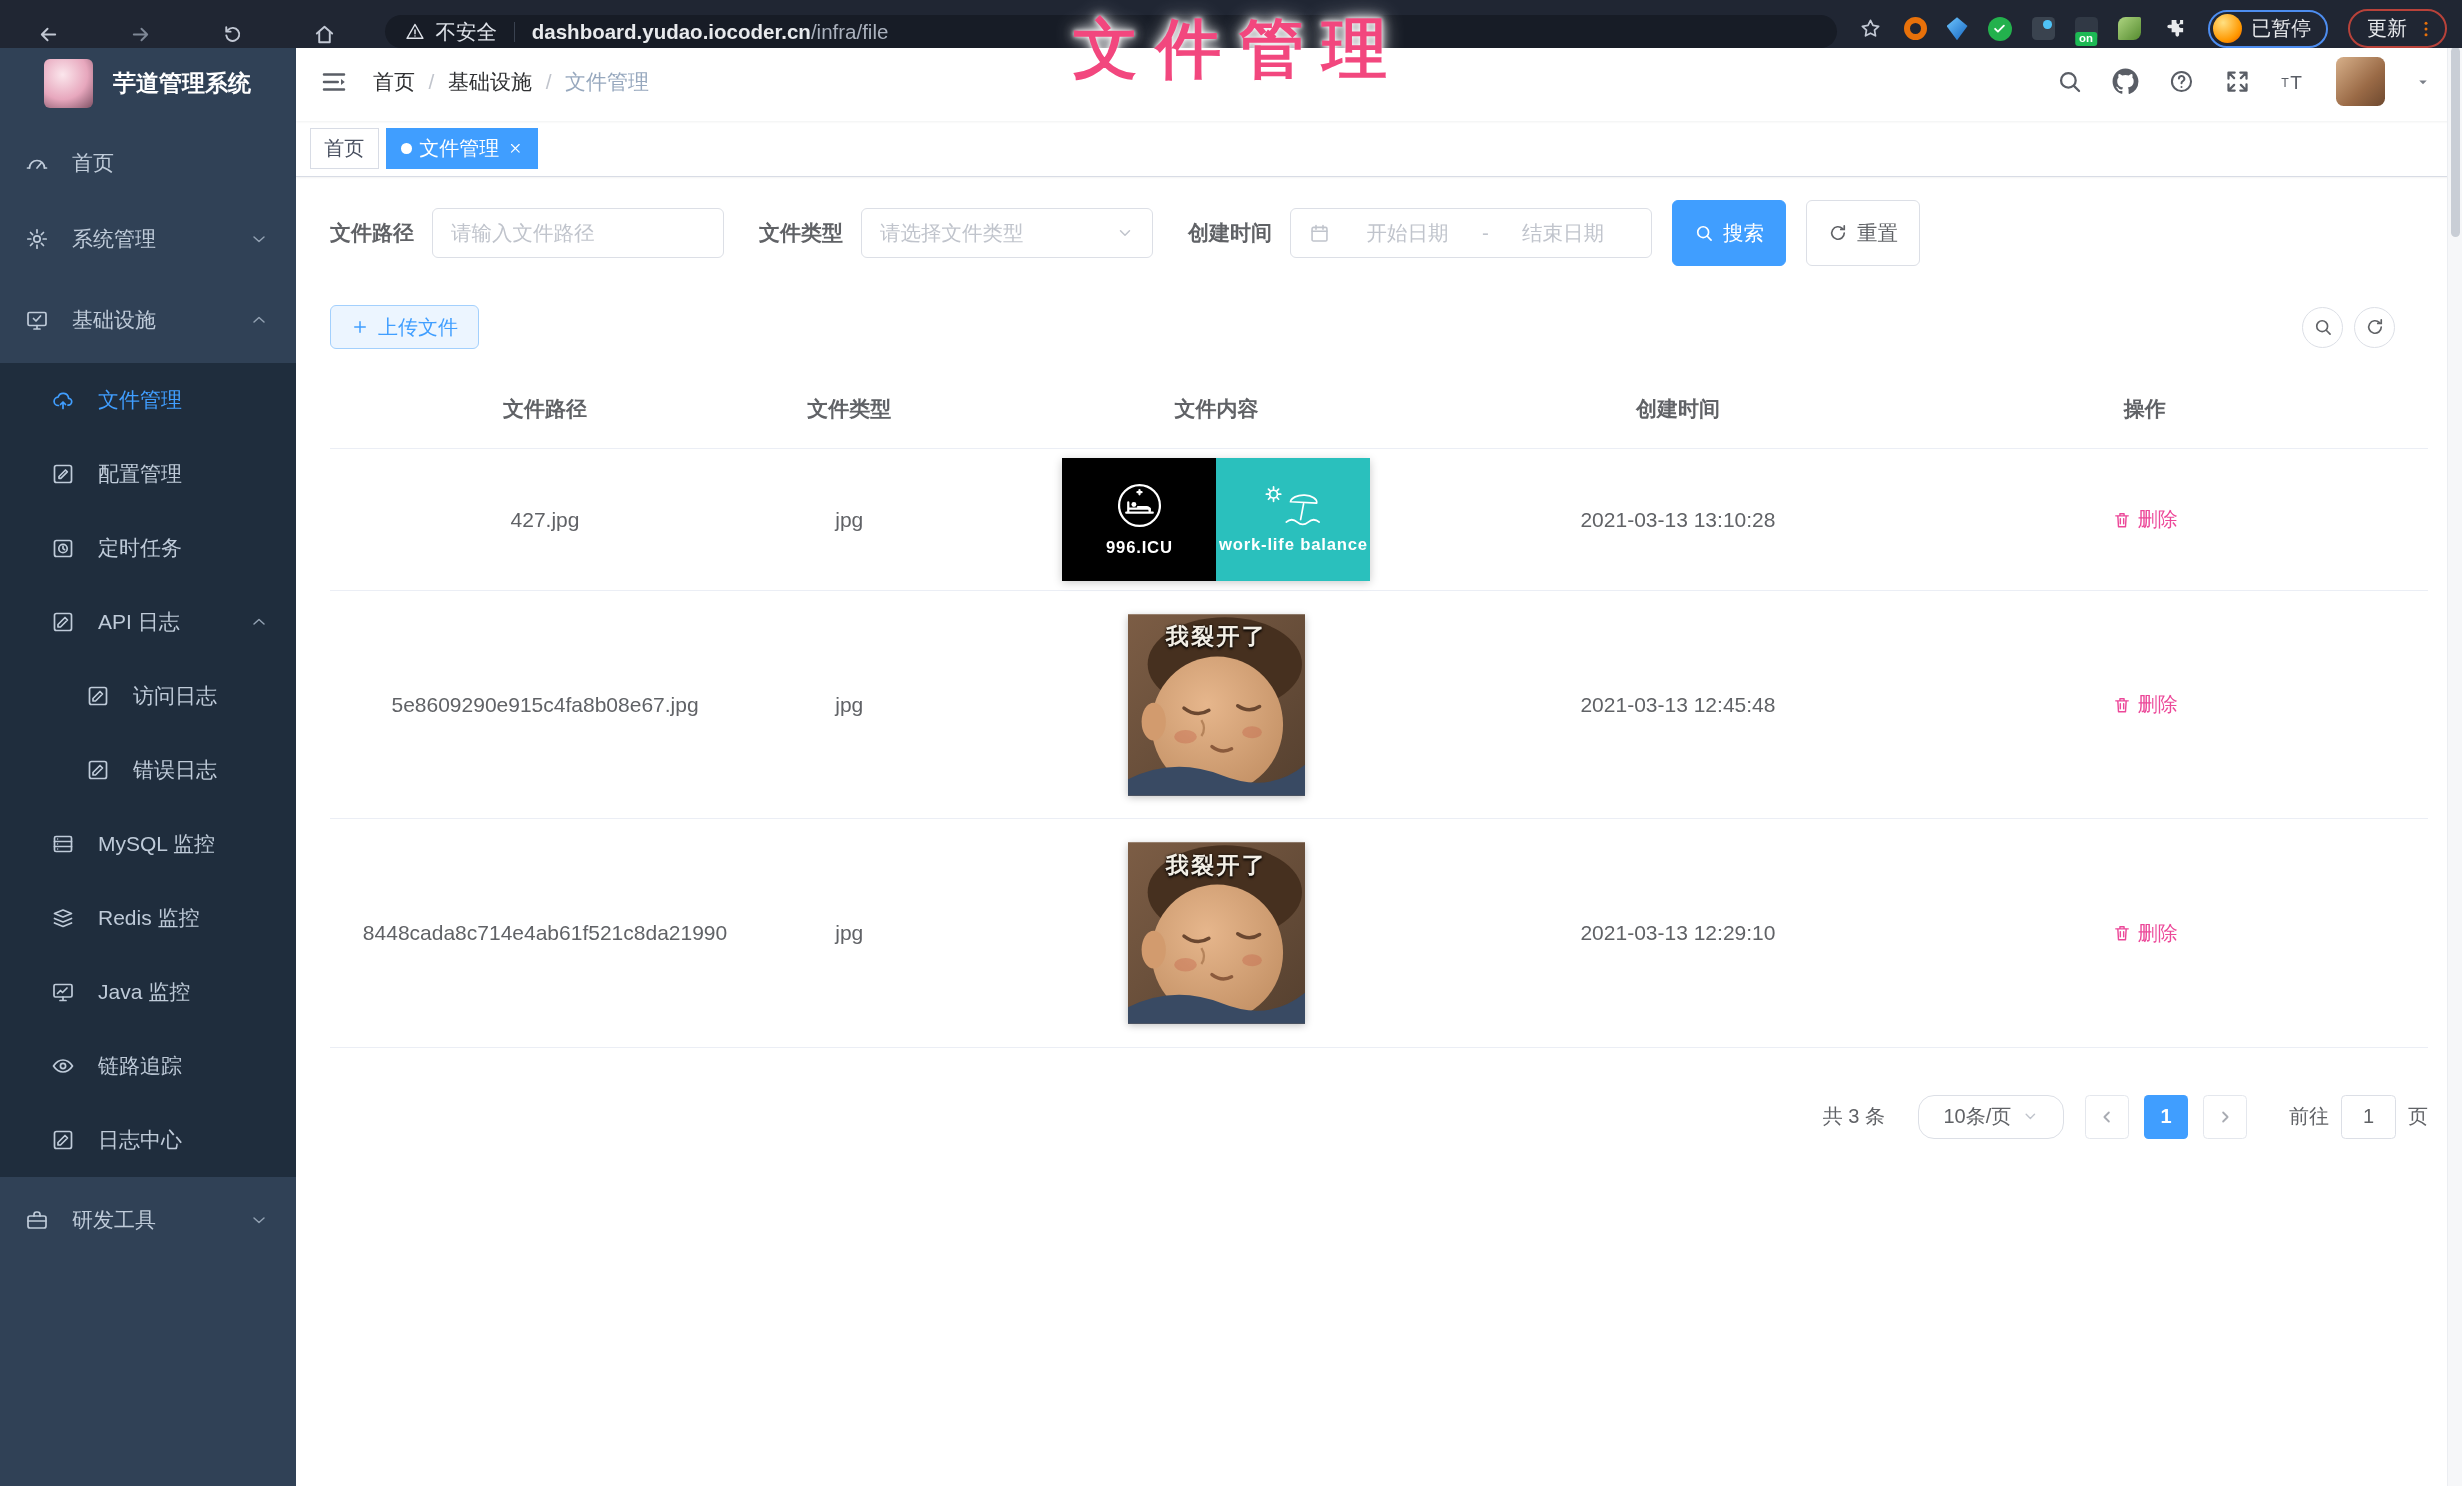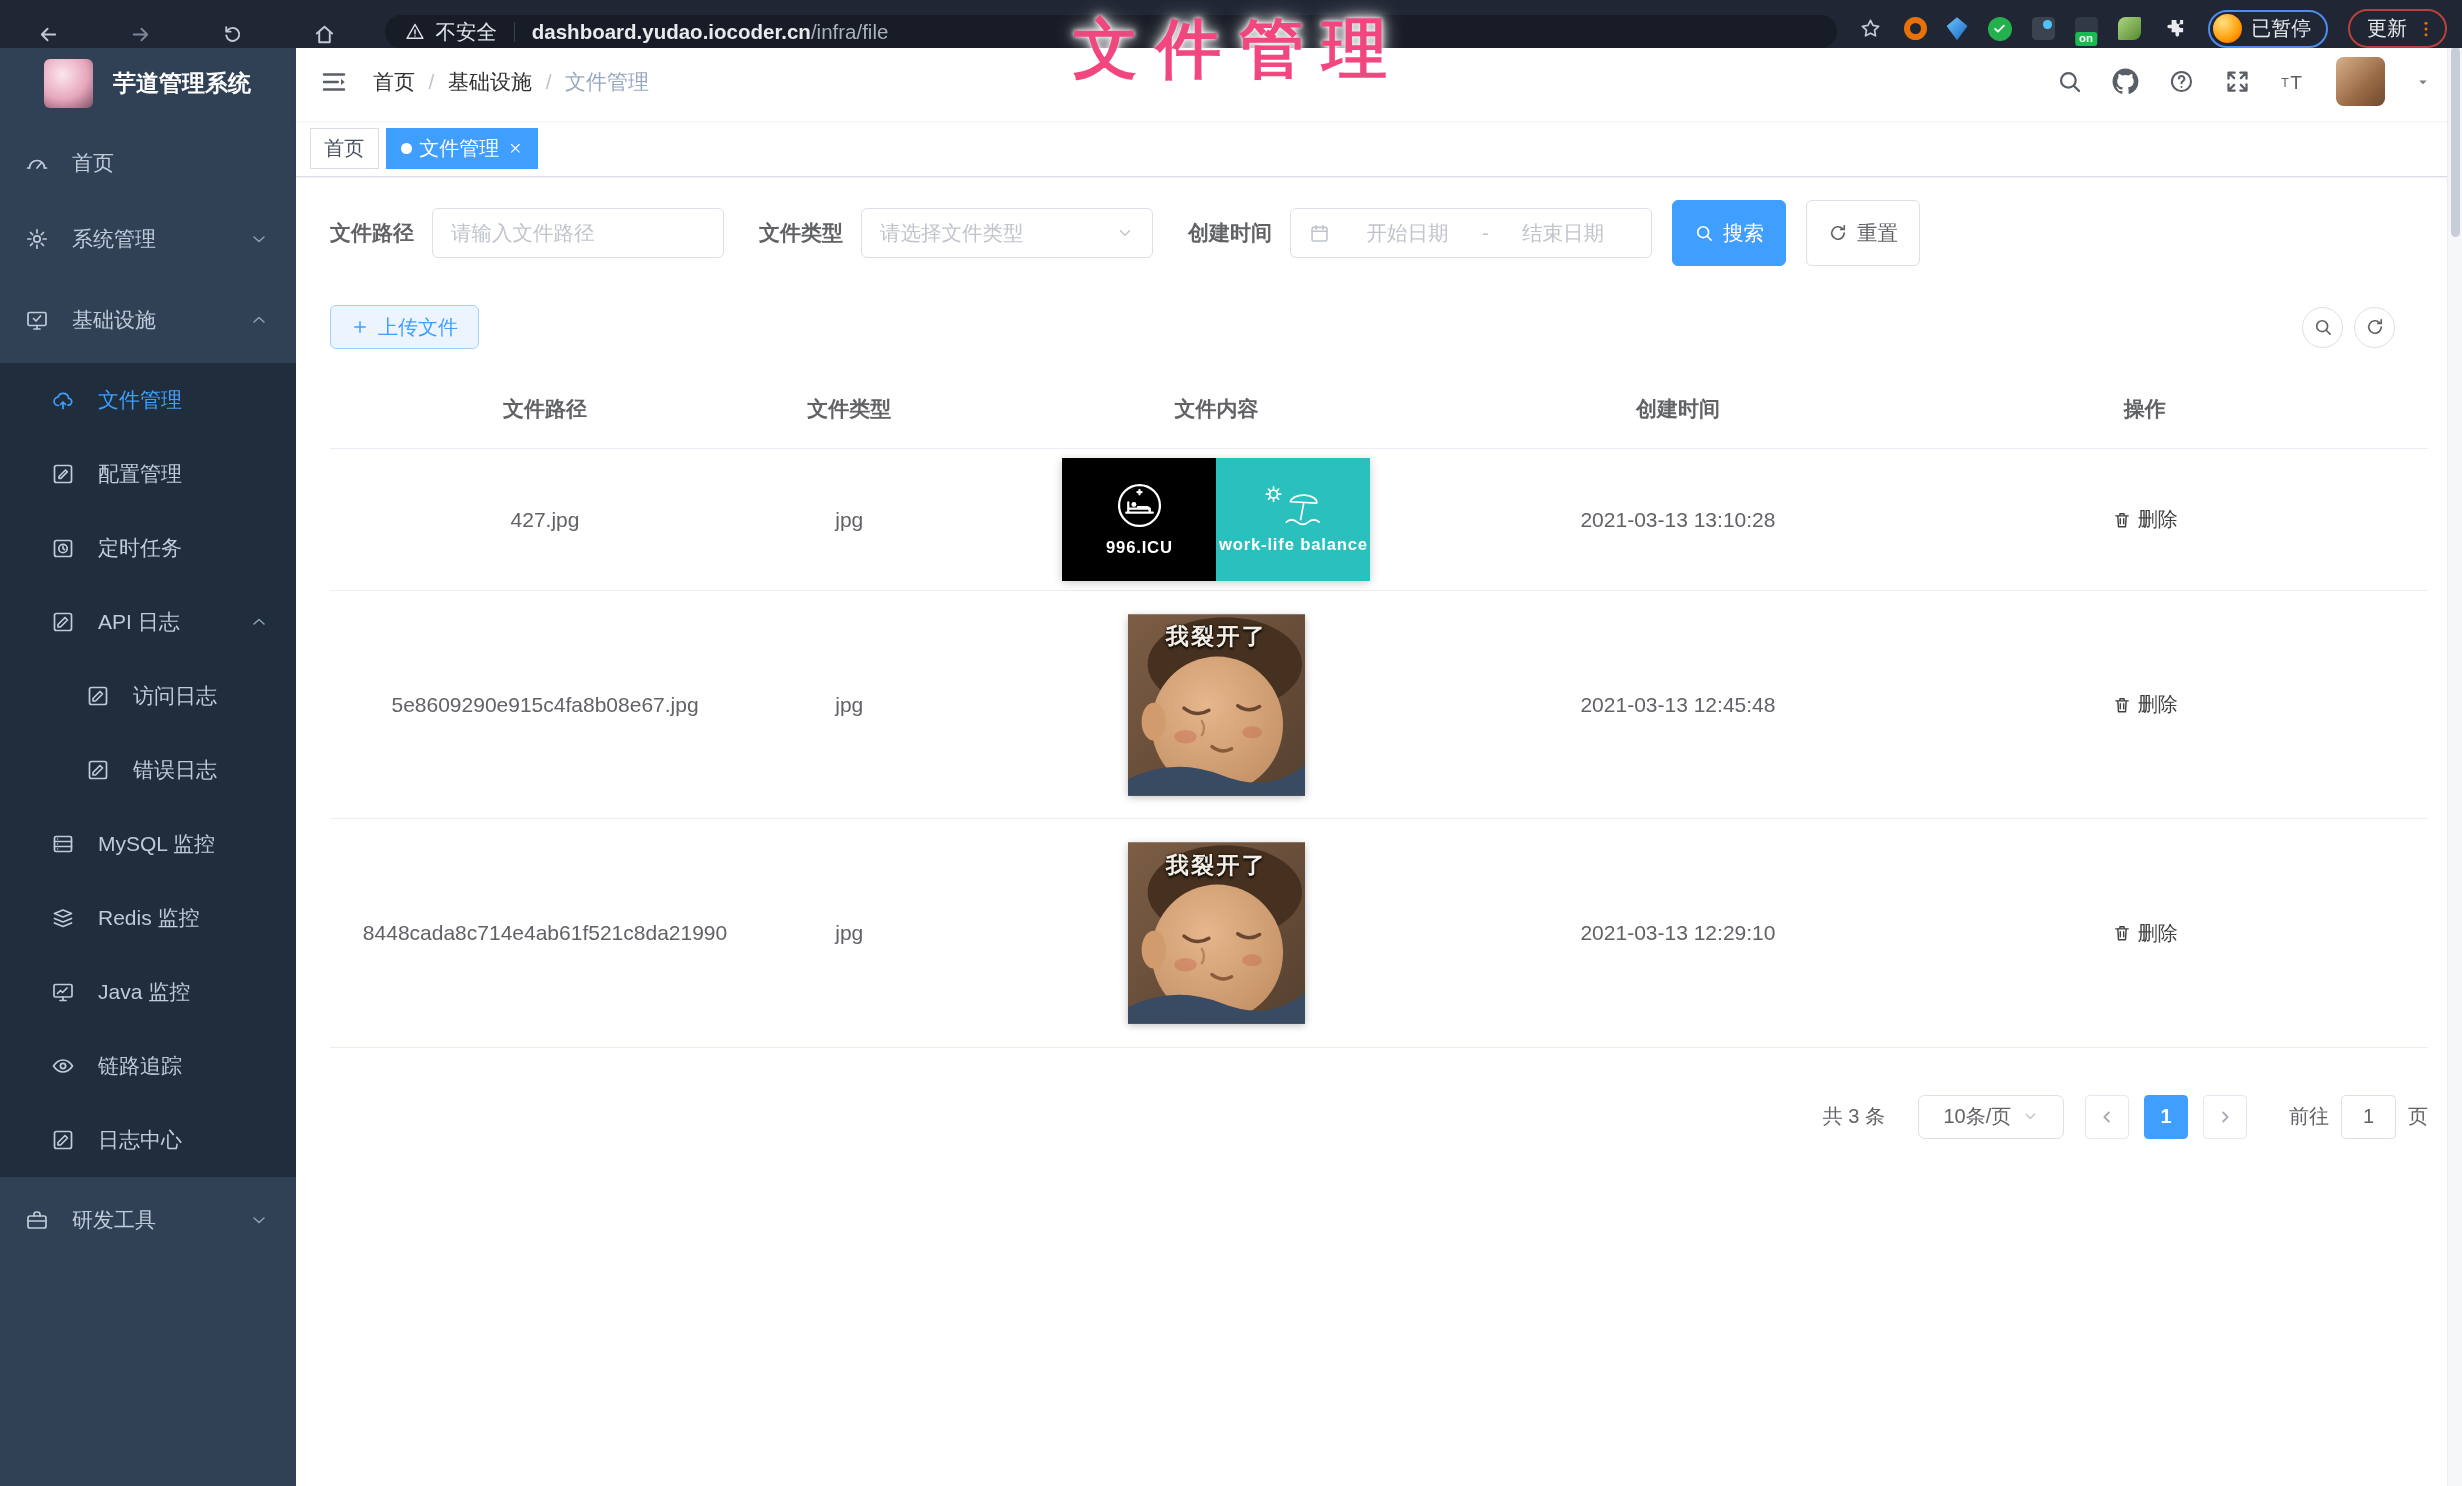--- a/index.html
+++ b/index.html
@@ -124,40 +124,40 @@
   .roundbtn{width:41px;height:41px;border-radius:50%;border:0.8px solid #dcdfe6;background:#fff;display:grid;
     place-items:center;color:#606266;cursor:pointer;box-sizing:border-box}
   .roundbtn svg{width:20px;height:20px}
 
   .table{margin-top:20px;width:100%;font-size:21px;color:#606266}
   .thead{display:flex;align-items:center;height:79px;border-bottom:0.8px solid #ebeef5}
   .th{font-weight:bold;color:#606266;display:flex;justify-content:center;align-items:center}
   .tr{display:flex;align-items:center;border-bottom:0.8px solid #ebeef5}
   .td{display:flex;justify-content:center;align-items:center;padding:6px 0;min-height:114px;word-break:break-all}
   .w1{width:20.5%}.w2{width:8.5%}.w3{width:26.5%}.w4{width:17.5%}.w5{width:27%}
-  .del-link{display:inline-flex;align-items:center;gap:6px;color:#404040;font-size:20px;cursor:pointer}
+  .del-link{display:inline-flex;align-items:center;gap:6px;color:#ec4899;font-size:20px;cursor:pointer}
   .del-link svg{width:20px;height:20px}
 
   .banner{width:308px;height:123px;display:flex;box-shadow:0 1.5px 9px rgba(0,0,0,.22);margin:3px 0}
   .b-half{flex:1;display:flex;flex-direction:column;align-items:center;justify-content:center;gap:7.6px}
   .b-left{background:#000000}
   .b-right{background:#2ac0bd}
   .b-text{color:#fff;font-weight:bold;font-size:16.7px;letter-spacing:0.8px;white-space:nowrap}
   .b-icon{width:49px;height:49px}
   .b-icon.wide{width:70px;height:44px}
 
   .meme{position:relative;width:177px;height:182px;box-shadow:0 1.5px 7.6px rgba(0,0,0,.25);margin:16.7px 0;flex:0 0 auto}
   .meme svg{display:block;width:177px;height:182px}
   .meme-text{position:absolute;top:7.6px;left:0;right:0;text-align:center;color:#f3efe6;font-size:23px;
     font-weight:bold;letter-spacing:2.3px;text-shadow:0 0 3px rgba(0,0,0,.9),0 1.5px 2.3px rgba(0,0,0,.8)}
 
   .pagination{margin-top:47px;display:flex;align-items:center;justify-content:flex-end;font-size:20px;
     color:#606266;gap:0;white-space:nowrap}
   .p-total{margin-right:33px}
-  .psel{width:146px;height:44px;border:0.8px solid #dcdfe6;border-radius:7px;display:flex;align-items:center;
+  .psel{width:146px;height:44px;border:0.8px solid #dcdfe6;border-radius:16px;display:flex;align-items:center;
     justify-content:center;gap:10.6px;color:#606266;cursor:pointer;margin-right:21px;box-sizing:border-box}
   .psel svg{width:16.7px;height:16.7px;color:#c0c4cc}
   .pbtn{width:44px;height:44px;border:0.8px solid #e4e7ed;border-radius:4.5px;background:#fff;display:grid;
     place-items:center;color:#a8abb2;cursor:pointer;box-sizing:border-box}
   .pbtn svg{width:18px;height:18px}
   .pnum{width:44px;height:44px;border-radius:4.5px;background:#409eff;color:#fff;display:grid;place-items:center;
     font-weight:bold;margin:0 15px;cursor:pointer}
   .p-goto{margin-left:42px;margin-right:12px}
   .ginput{width:55px;height:44px;border:0.8px solid #dcdfe6;border-radius:4.5px;display:grid;place-items:center;
     color:#606266;margin-right:12px;box-sizing:border-box;cursor:text}

